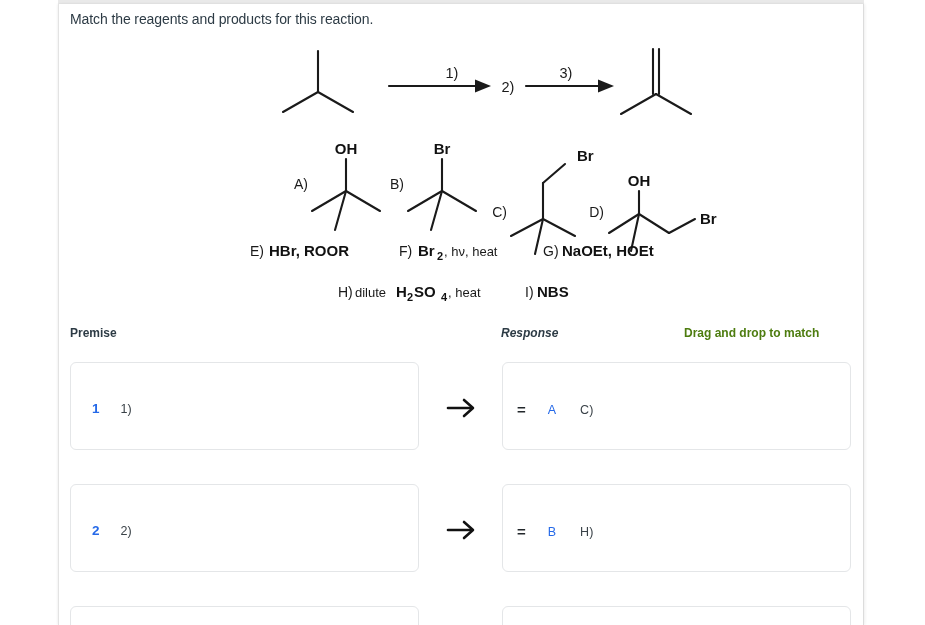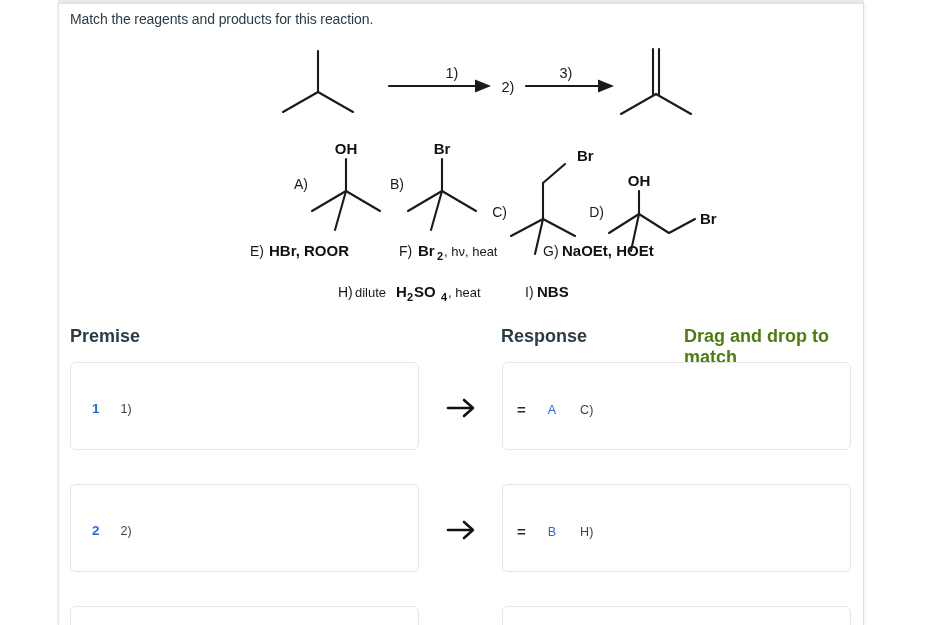--- a/index.html
+++ b/index.html
@@ -53,26 +53,26 @@
   }
   .chem-svg { display: block; }
 
   
   .match-header {
     position: absolute; top: 322px; left: 0;
     width: 806px; height: 22px;
   }
   .hdr {
     position: absolute;
-    font-size: 18px;
+    font-size: 12px;
     font-weight: bold;
     color: #2d3b45;
   }
   .hdr-premise { left: 11px; top: 0; }
-  .hdr-response { left: 442px; top: 0; }
+  .hdr-response { left: 442px; top: 0; font-style: italic; }
   .hdr-drag { left: 625px; top: 0; color: #4d7c0f; }
 
   .rows {
     position: absolute; top: 358px; left: 0;
     width: 806px;
   }
   .row {
     position: relative;
     height: 103px;
     margin-bottom: 19px;

